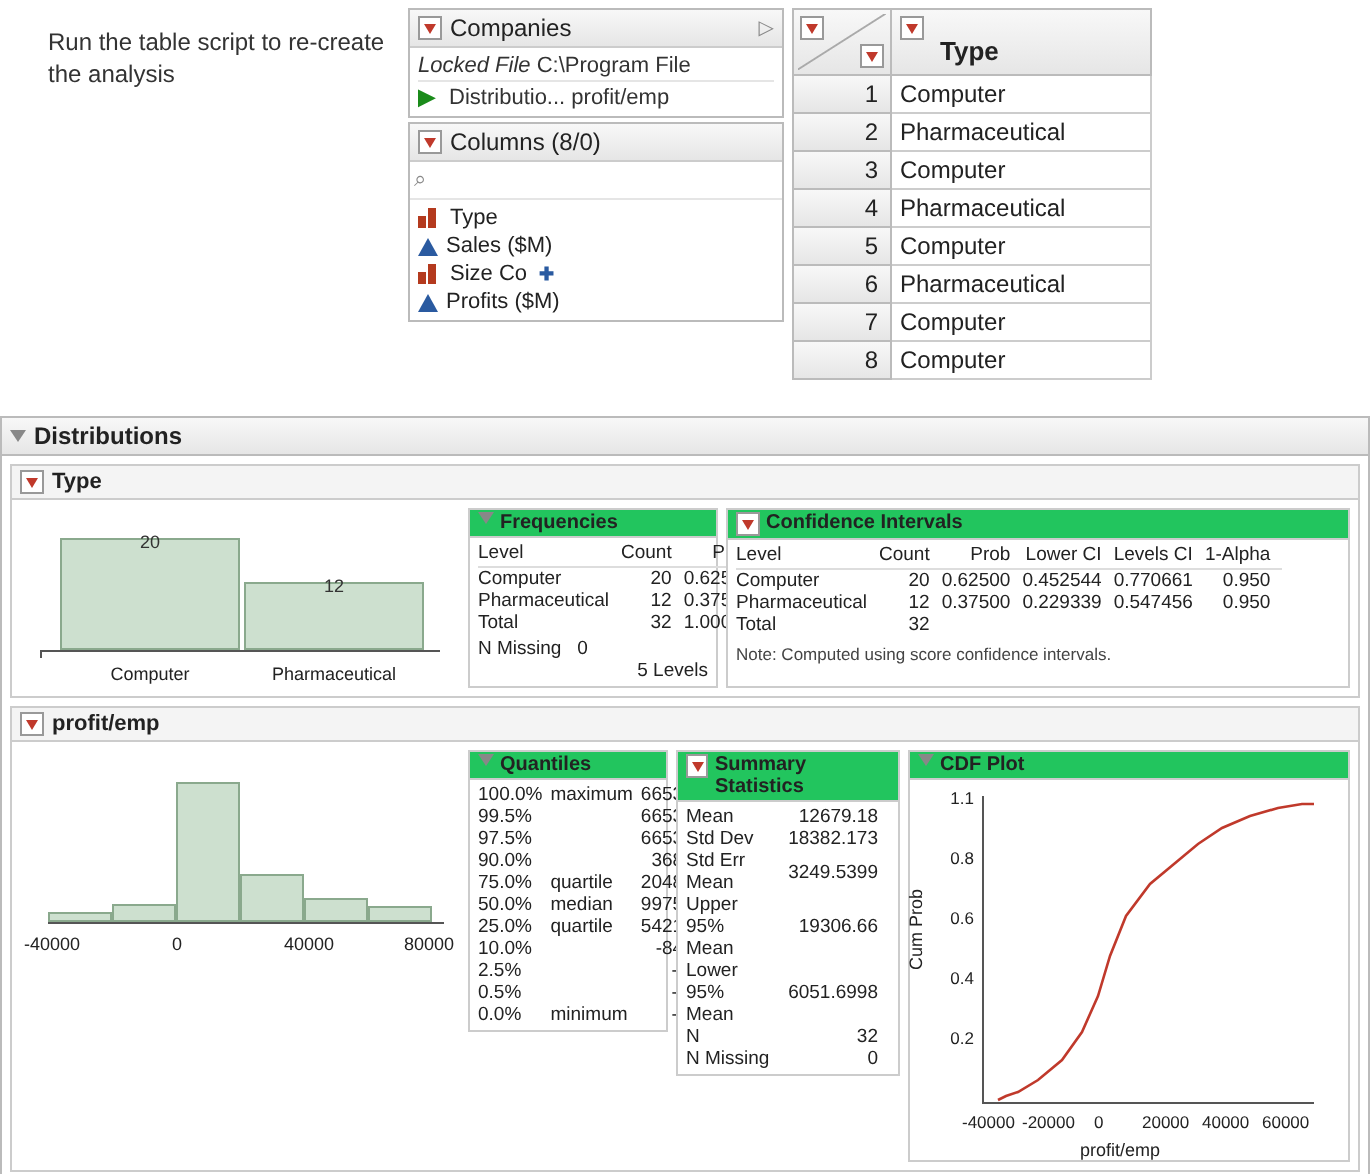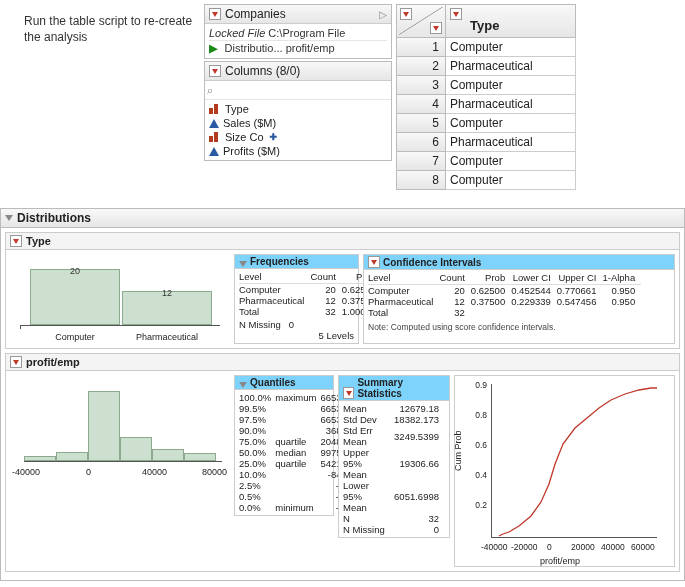--- a/index.html
+++ b/index.html
@@ -49,21 +49,21 @@
   .sub-hdr { background:#f4f4f4; border-bottom:1px solid #ccc; padding:2px 4px; display:flex; align-items:center; gap:4px; font-weight:bold; font-size:11px; }
   .row-flex { display:flex; gap:4px; align-items:stretch; }
   .chart-box { width:220px; height:90px; position:relative; background:#fff; }
   .axis-x { position:absolute; left:10px; right:10px; bottom:18px; height:1px; background:#555; }
   .axis-x::before,.axis-x::after { content:""; position:absolute; width:1px; height:4px; background:#555; top:0; }
   .bar { position:absolute; bottom:19px; background:#cde0cf; border:1px solid #8aa98d; }
   .bar-lbl { position:absolute; font-size:9px; color:#333; }
   .cat-lbl { position:absolute; bottom:2px; font-size:9px; text-align:center; }
 
   .mini-panel { border:1px solid #ccc; background:#fff; }
-  .mini-hdr { background:#7dd3fc; border-bottom:1px solid #ccc; padding:1px 4px; display:flex; align-items:flex-end; gap:3px; font-weight:bold; font-size:10px; }
+  .mini-hdr { background:#22c55e; border-bottom:1px solid #ccc; padding:1px 4px; display:flex; align-items:flex-start; gap:3px; font-weight:bold; font-size:10px; }
   .tbl { font-size:9.5px; padding:2px 4px; }
   .tbl table { border-collapse:collapse; }
   .tbl th { font-weight:normal; text-align:left; padding:0 6px 1px 0; border-bottom:1px solid #ddd; }
   .tbl th.r,.tbl td.r { text-align:right; }
   .tbl td { padding:0 6px 0 0; }
   .note { font-size:8.5px; color:#444; padding:2px 4px 0; }
 
   .hist-box { width:220px; height:110px; position:relative; background:#fff; }
   .hbar { position:absolute; bottom:24px; background:#cde0cf; border:1px solid #8aa98d; }
   .hx { position:absolute; bottom:8px; font-size:9px; }
@@ -252,21 +252,21 @@
               <span>Confidence Intervals</span>
             </div>
           <div class="tbl">
             <table>
               <tbody>
                   <tr>
                 <th>Level</th>
                 <th class="r">Count</th>
                 <th class="r">Prob</th>
                 <th class="r">Lower CI</th>
-                <th class="r">Upper CI</th>
+                <th class="r">Levels CI</th>
                 <th class="r">1-Alpha</th>
               </tr>
               </tbody>
                 <tbody id="ci-body">
                   <tr>
                     <td>Computer</td>
                     <td class="r">20</td>
                     <td class="r">0.62500</td>
                     <td class="r">0.452544</td>
                     <td class="r">0.770661</td>
@@ -451,27 +451,31 @@
                   <tr>
                     <td>N Missing</td>
                     <td class="r">0</td>
                   </tr>
                 </tbody>
               </table>
             </div>
         </div>
 
         <div class="mini-panel" style="flex:1">
+          <div class="mini-hdr">
+              <span class="gray-tri"></span>
+              <span>CDF Plot</span>
+            </div>
           <div class="cdf-box">
             <div class="cdf-axis-y"></div>
               <div class="cdf-axis-x"></div>
             <svg class="cdf-svg" viewBox="0 0 166 154" preserveAspectRatio="none">
               <polyline points="8,152 12,150 18,148 28,142 40,132 50,118 58,100 64,80 72,60 84,44 96,34 108,24 120,16 134,10 148,6 160,4 166,4" fill="none" stroke="#c0392b" stroke-width="1.3"></polyline>
             </svg>
-            <div class="ytick" style="top:4px">0.9</div>
+            <div class="ytick" style="top:4px">1.1</div>
             <div class="ytick" style="top:34px">0.8</div>
             <div class="ytick" style="top:64px">0.6</div>
             <div class="ytick" style="top:94px">0.4</div>
             <div class="ytick" style="top:124px">0.2</div>
             <div class="xtick" style="left:26px">-40000</div>
             <div class="xtick" style="left:56px">-20000</div>
             <div class="xtick" style="left:92px">0</div>
             <div class="xtick" style="left:116px">20000</div>
             <div class="xtick" style="left:146px">40000</div>
             <div class="xtick" style="left:176px">60000</div>

